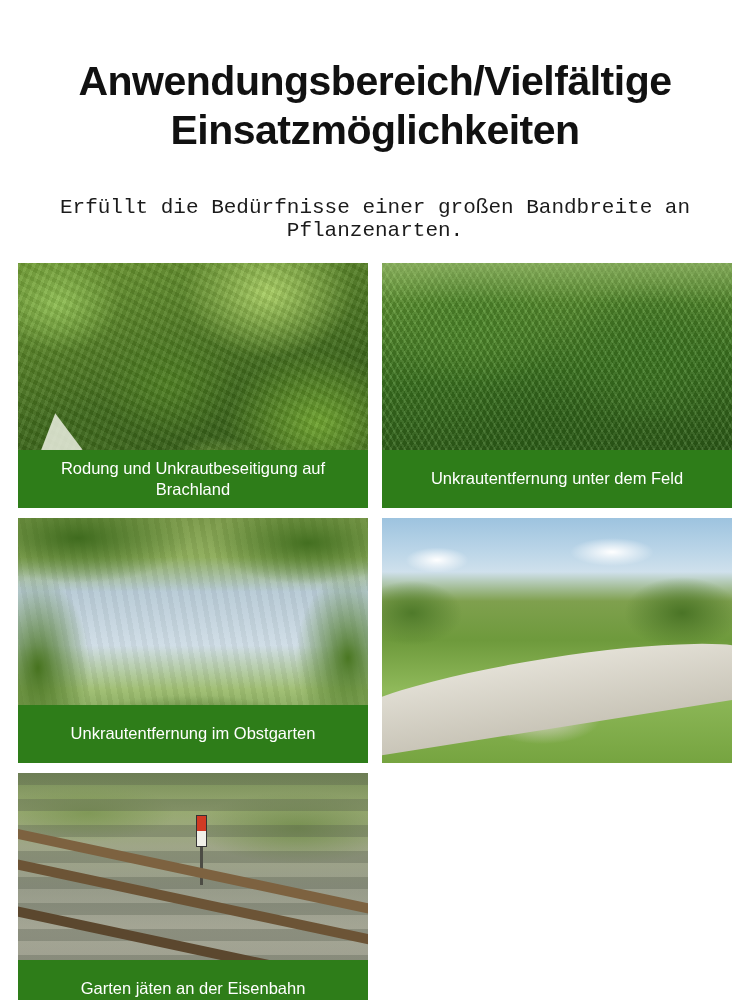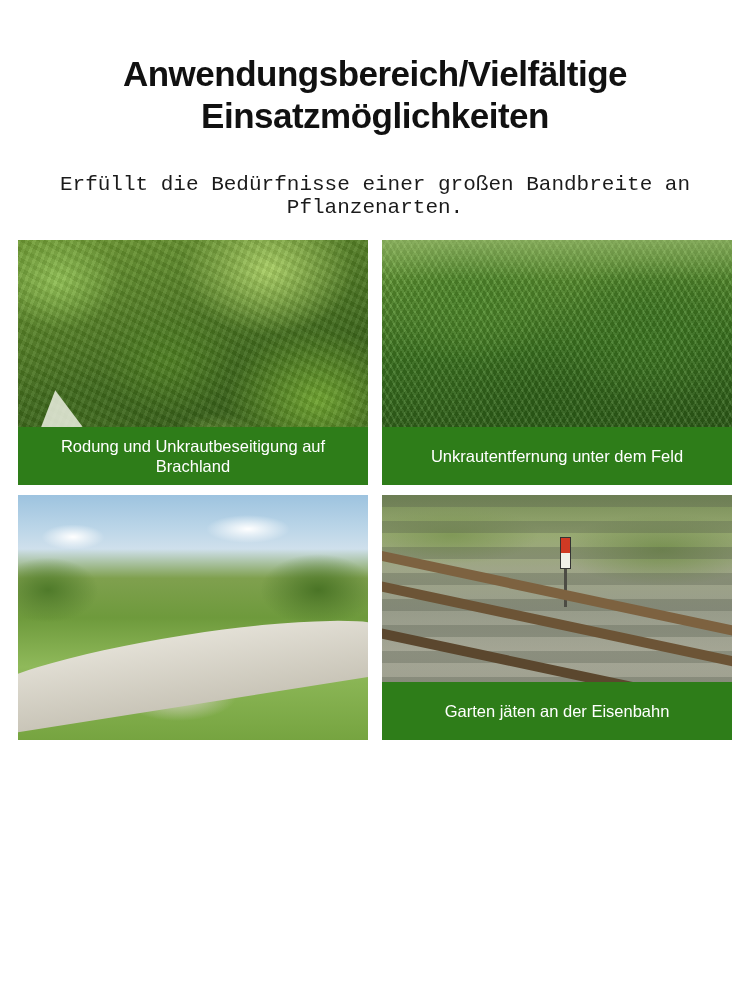--- a/index.html
+++ b/index.html
@@ -14,21 +14,21 @@
     overflow: hidden;
   }
   .page {
     width: 750px;
     height: 1000px;
     position: relative;
     box-sizing: border-box;
   }
   .heading {
     text-align: center;
-    font-size: 35px;
+    font-size: 41px;
     font-weight: bold;
     color: #111111;
     line-height: 1.18;
     letter-spacing: -0.5px;
     padding: 30px 18px 0 18px;
     box-sizing: border-box;
   }
   .subheading {
     text-align: center;
     font-size: 21px;
@@ -251,20 +251,24 @@
     <div class="card">
       <div class="photo ph-brush"></div>
       <div class="caption two-line">Rodung und Unkrautbeseitigung auf Brachland</div>
     </div>
 
     <div class="card">
       <div class="photo ph-conifer"></div>
       <div class="caption">Unkrautentfernung unter dem Feld</div>
     </div>
 
+    <div class="card">
+      <div class="photo ph-orchard"></div>
+      <div class="caption">Unkrautentfernung im Obstgarten</div>
+    </div>
 
 
     <div class="card">
       <div class="photo ph-park"></div>
     </div>
 
     <div class="card">
       <div class="photo ph-rail">
         <div class="rail-signal"></div>
         <div class="rail-post"></div>

